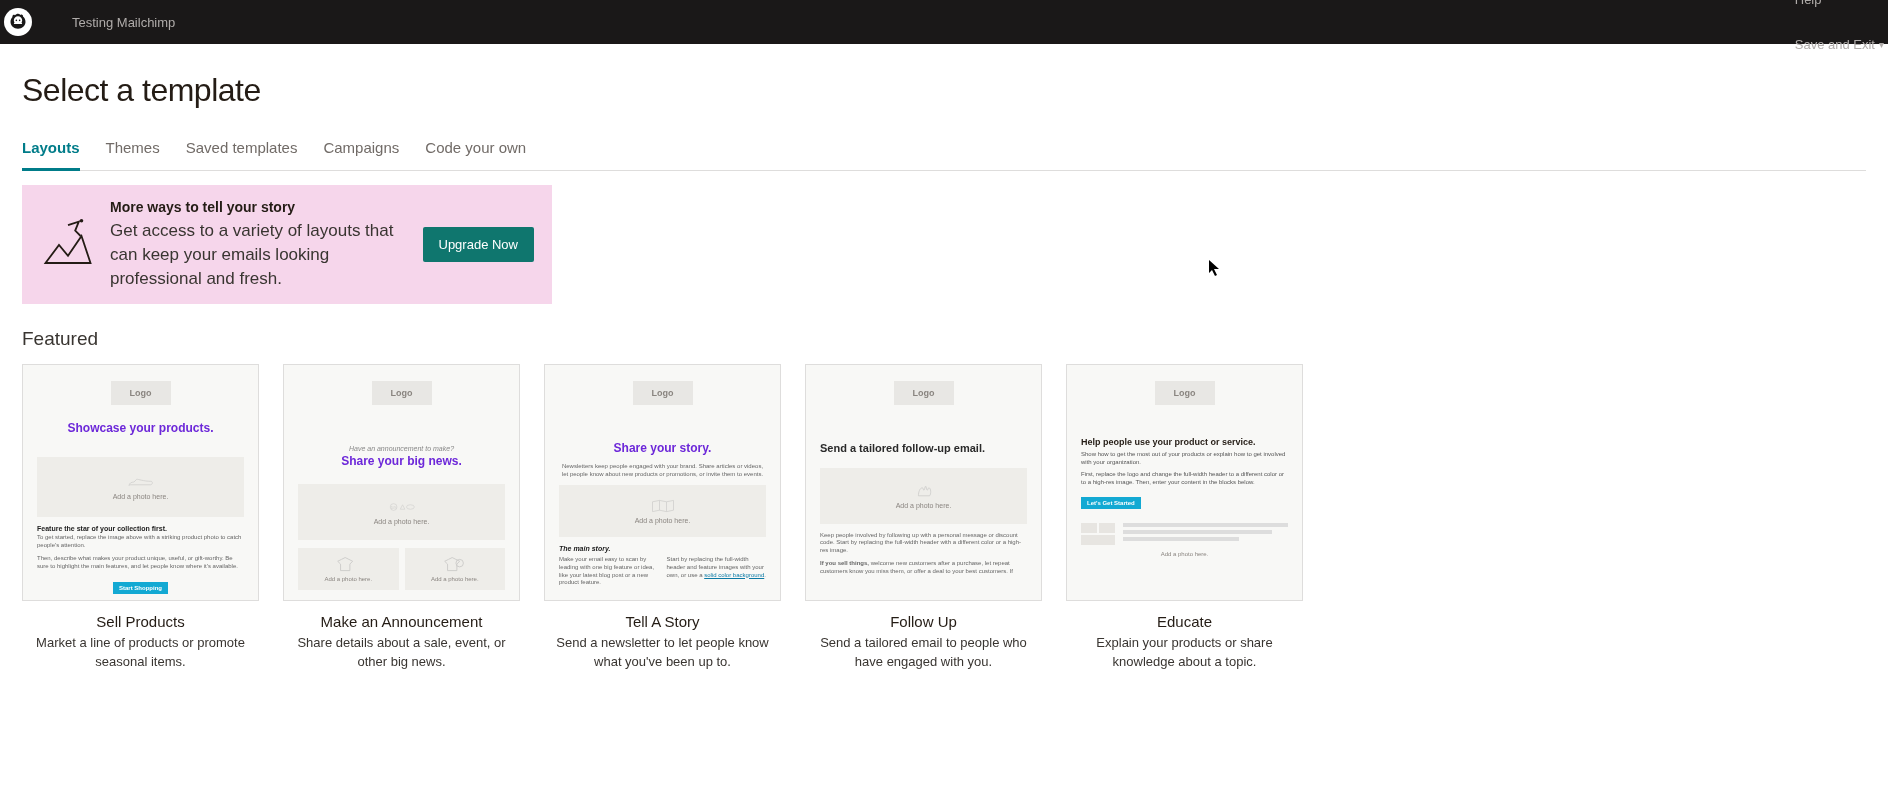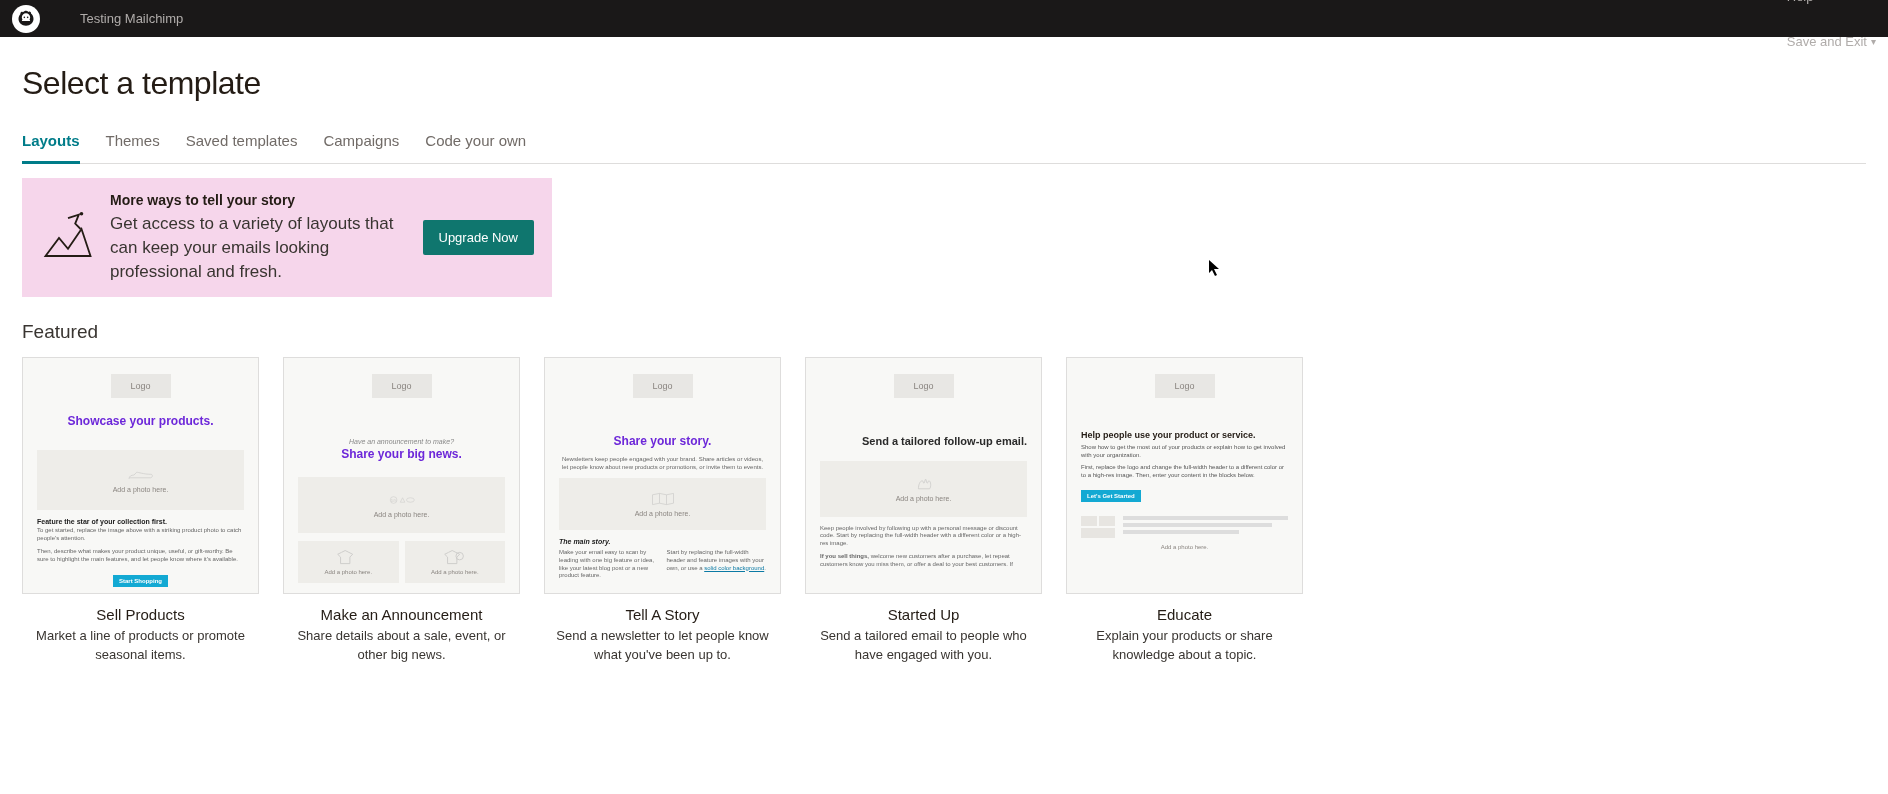--- a/index.html
+++ b/index.html
@@ -1,23 +1,23 @@
 <!DOCTYPE html>
 <html><head>
 <meta charset="utf-8">
 <style>
   * { box-sizing: border-box; margin: 0; padding: 0; }
   body { font-family: "Helvetica Neue", Helvetica, Arial, sans-serif; background: #fff; color: #241c15; }
   
   .topbar {
     background: #1a1818;
-    height: 37px;
+    height: 44px;
     display: flex;
     align-items: center;
-    padding: 0 12px;
+    padding: 0 4px;
     color: #b0acaa;
   }
   .logo {
     width: 28px; height: 28px;
     background: #fff;
     border-radius: 50%;
     display: flex; align-items: center; justify-content: center;
     margin-right: 40px;
   }
   .logo svg { width: 20px; height: 20px; }
@@ -93,24 +93,24 @@
     transform-origin: top left;
     width: 100%;
     padding: 10px 14px 0 14px;
     font-family: Arial, sans-serif;
   }
   .thumb-logo {
     background: #e8e7e4;
     width: 60px; height: 24px;
     margin: 6px auto 16px auto;
     display:flex; align-items:center; justify-content:center;
-    font-size: 9px; color: #8a8580;
+    font-size: 9px; color: #8a8580; font-weight: bold;
   }
   .thumb-head { text-align:center; font-weight:700; font-size: 12px; margin-bottom:8px; color:#6d28d9;}
-  .thumb-head-sm { text-align:right; font-weight:700; font-size: 11px; margin-bottom:6px; color:#2a2a2a; line-height:1.3;}
+  .thumb-head-sm { text-align:left; font-weight:700; font-size: 11px; margin-bottom:6px; color:#2a2a2a; line-height:1.3;}
   .thumb-sub-it { text-align:center; font-style:italic; font-size:7px; color:#888; margin-bottom:2px;}
   .thumb-para { font-size:6px; color:#666; line-height:1.3; margin-bottom:5px;}
   .thumb-para-c { font-size:6px; color:#666; line-height:1.3; margin-bottom:6px; text-align:center;}
   .thumb-photo {
     background:#eeede9;
     height:60px;
     display:flex; flex-direction:column; align-items:center; justify-content:center;
     font-size:7px; color:#8a8580; margin-bottom:8px;
   }
   .thumb-photo .ph-icon { width:28px; height:16px; opacity:.5; margin-bottom:3px;}
@@ -274,21 +274,21 @@
           <div class="thumb-photo" style="height:56px;">
             <svg class="ph-icon" viewBox="0 0 30 20">
                 <path d="M8 16c0-5 2-10 5-10 1 0 1 3 2 3s1-5 2-5 1 5 2 5 1-3 2-3c3 0 3 8 1 10H8z" fill="none" stroke="#aaa"></path>
               </svg>
             <span>Add a photo here.</span>
           </div>
           <div class="thumb-para thumb-left">Keep people involved by following up with a personal message or discount code. Start by replacing the full-width header with a different color or a high-res image.</div>
           <div class="thumb-para thumb-left"><b>If you sell things, </b><span>welcome new customers after a purchase, let repeat customers know you miss them, or offer a deal to your best customers. If</span></div>
         </div>
       </div>
-      <div class="template-name">Started Up</div>
+      <div class="template-name">Follow Up</div>
       <div class="template-desc">Send a tailored email to people who have engaged with you.</div>
     </div>
 
     <div class="template-card">
       <div class="template-thumb">
         <div class="thumb-inner">
           <div class="thumb-logo">Logo</div>
           <div style="height:16px;"></div>
           <div class="thumb-ed-head">Help people use your product or service.</div>
           <div class="thumb-ed-line">Show how to get the most out of your products or explain how to get involved with your organization.</div>

